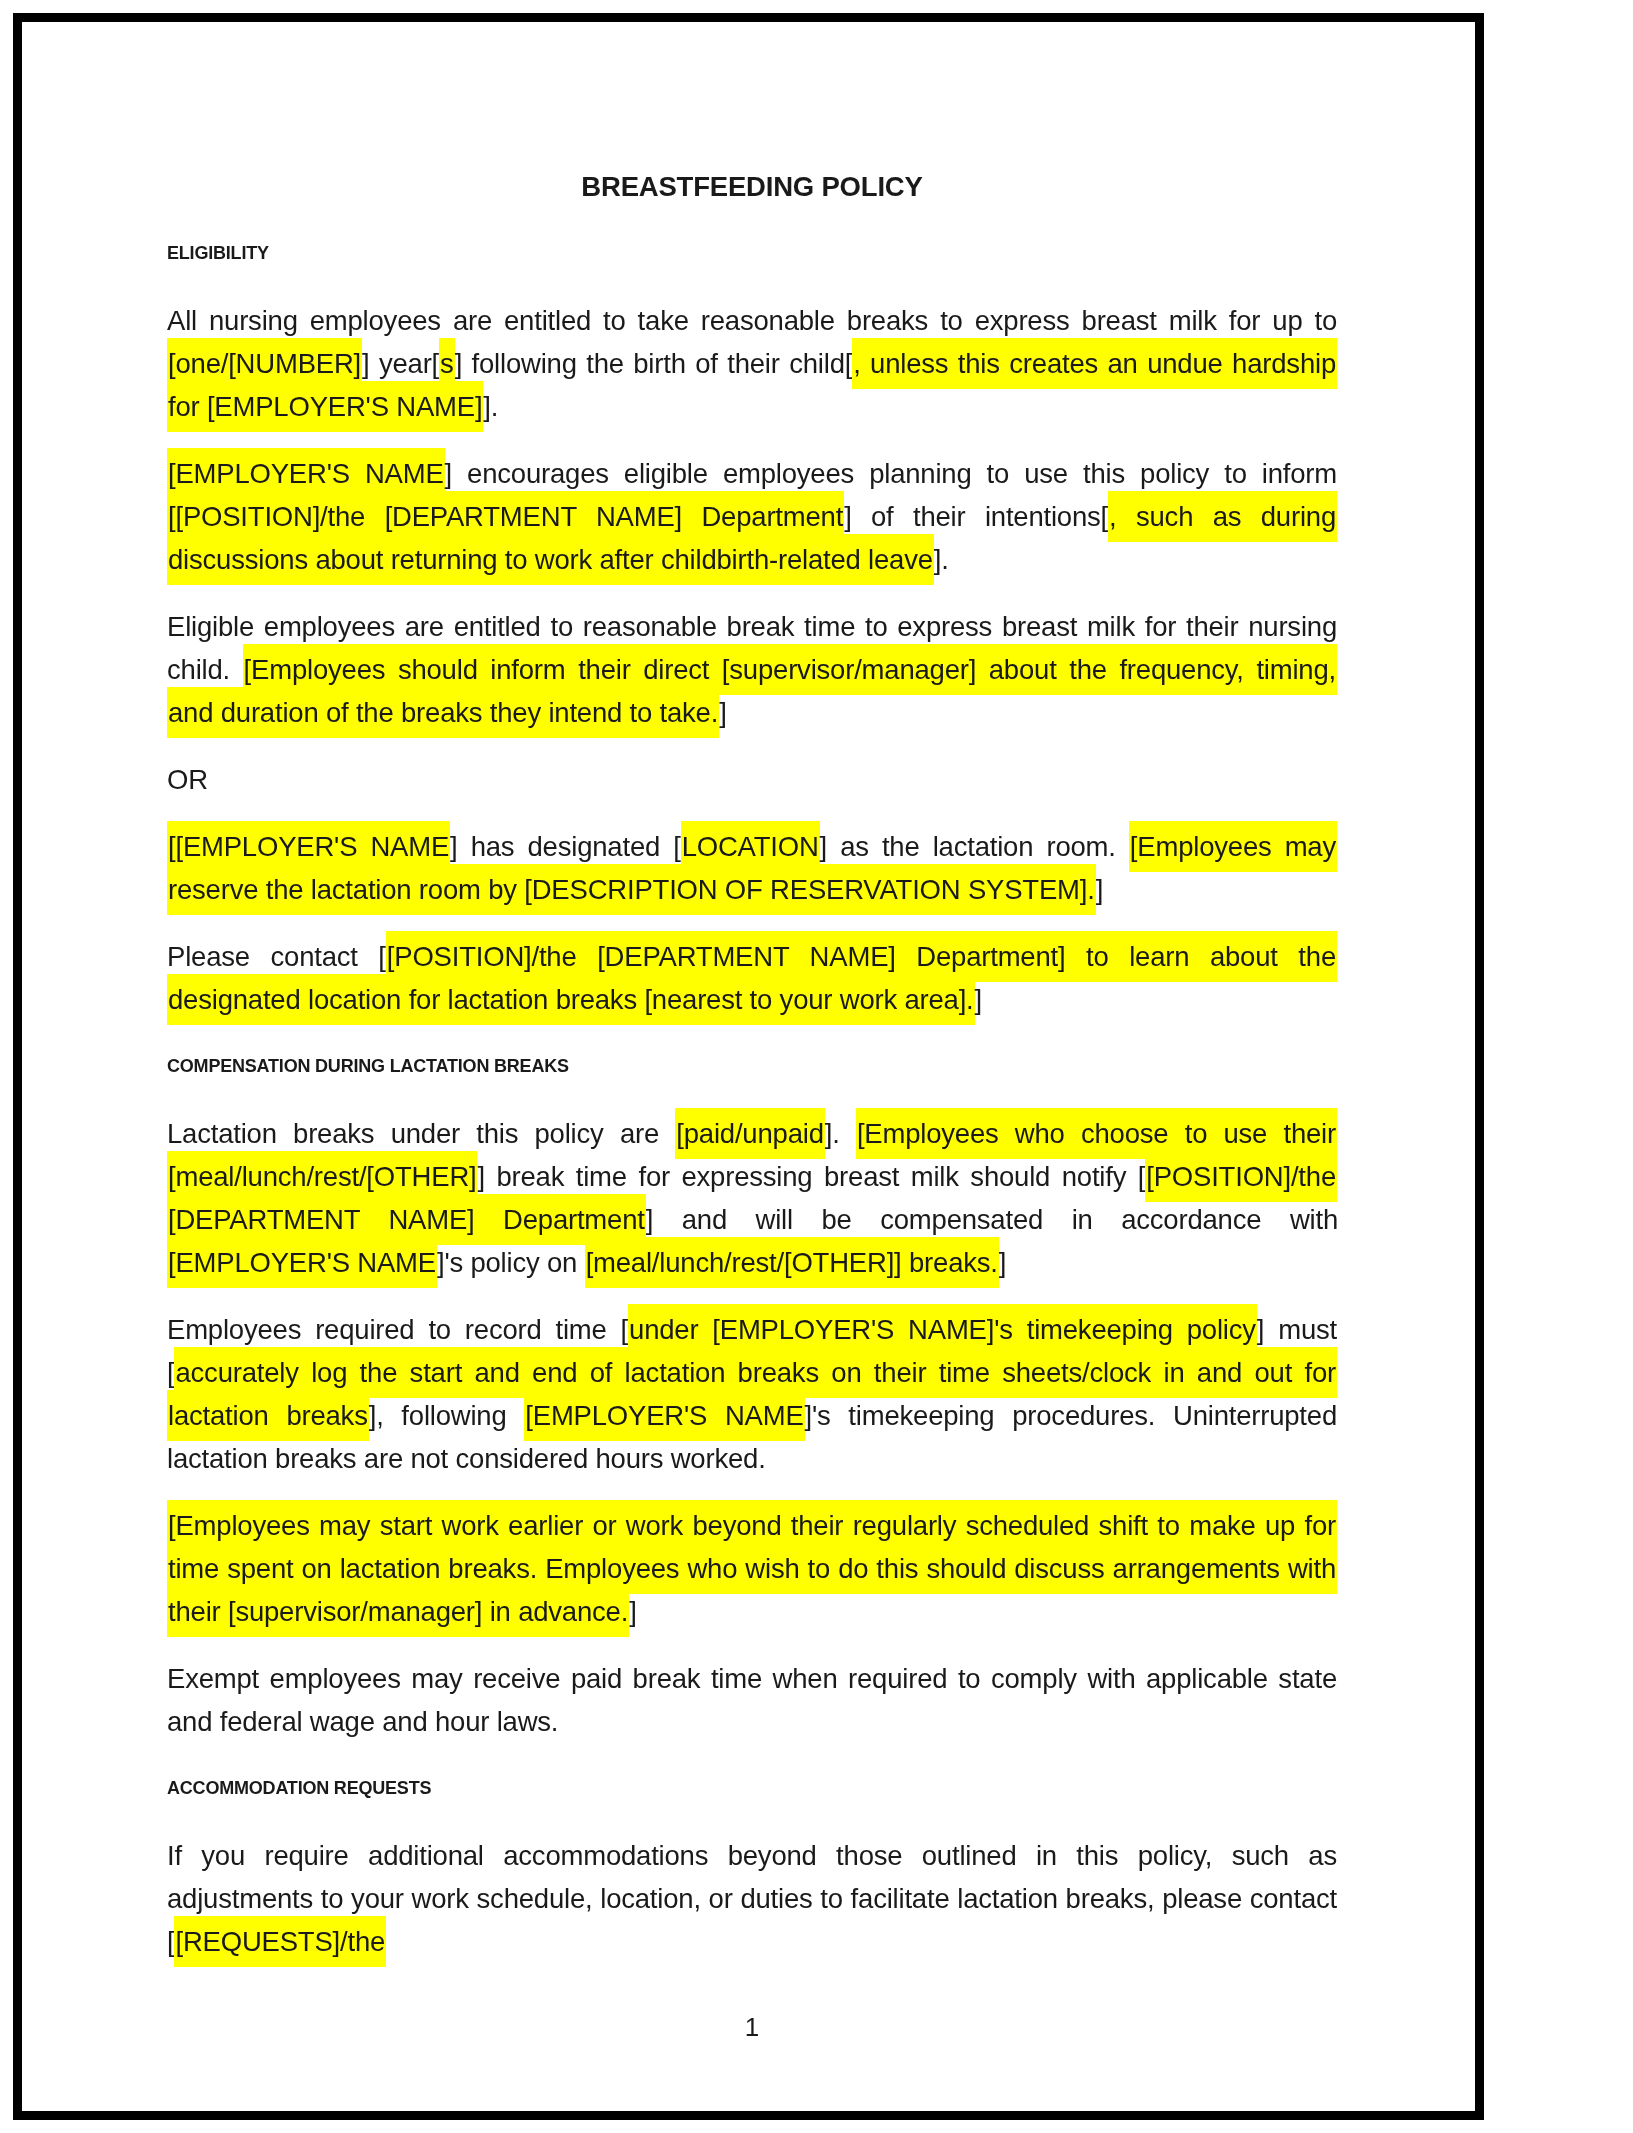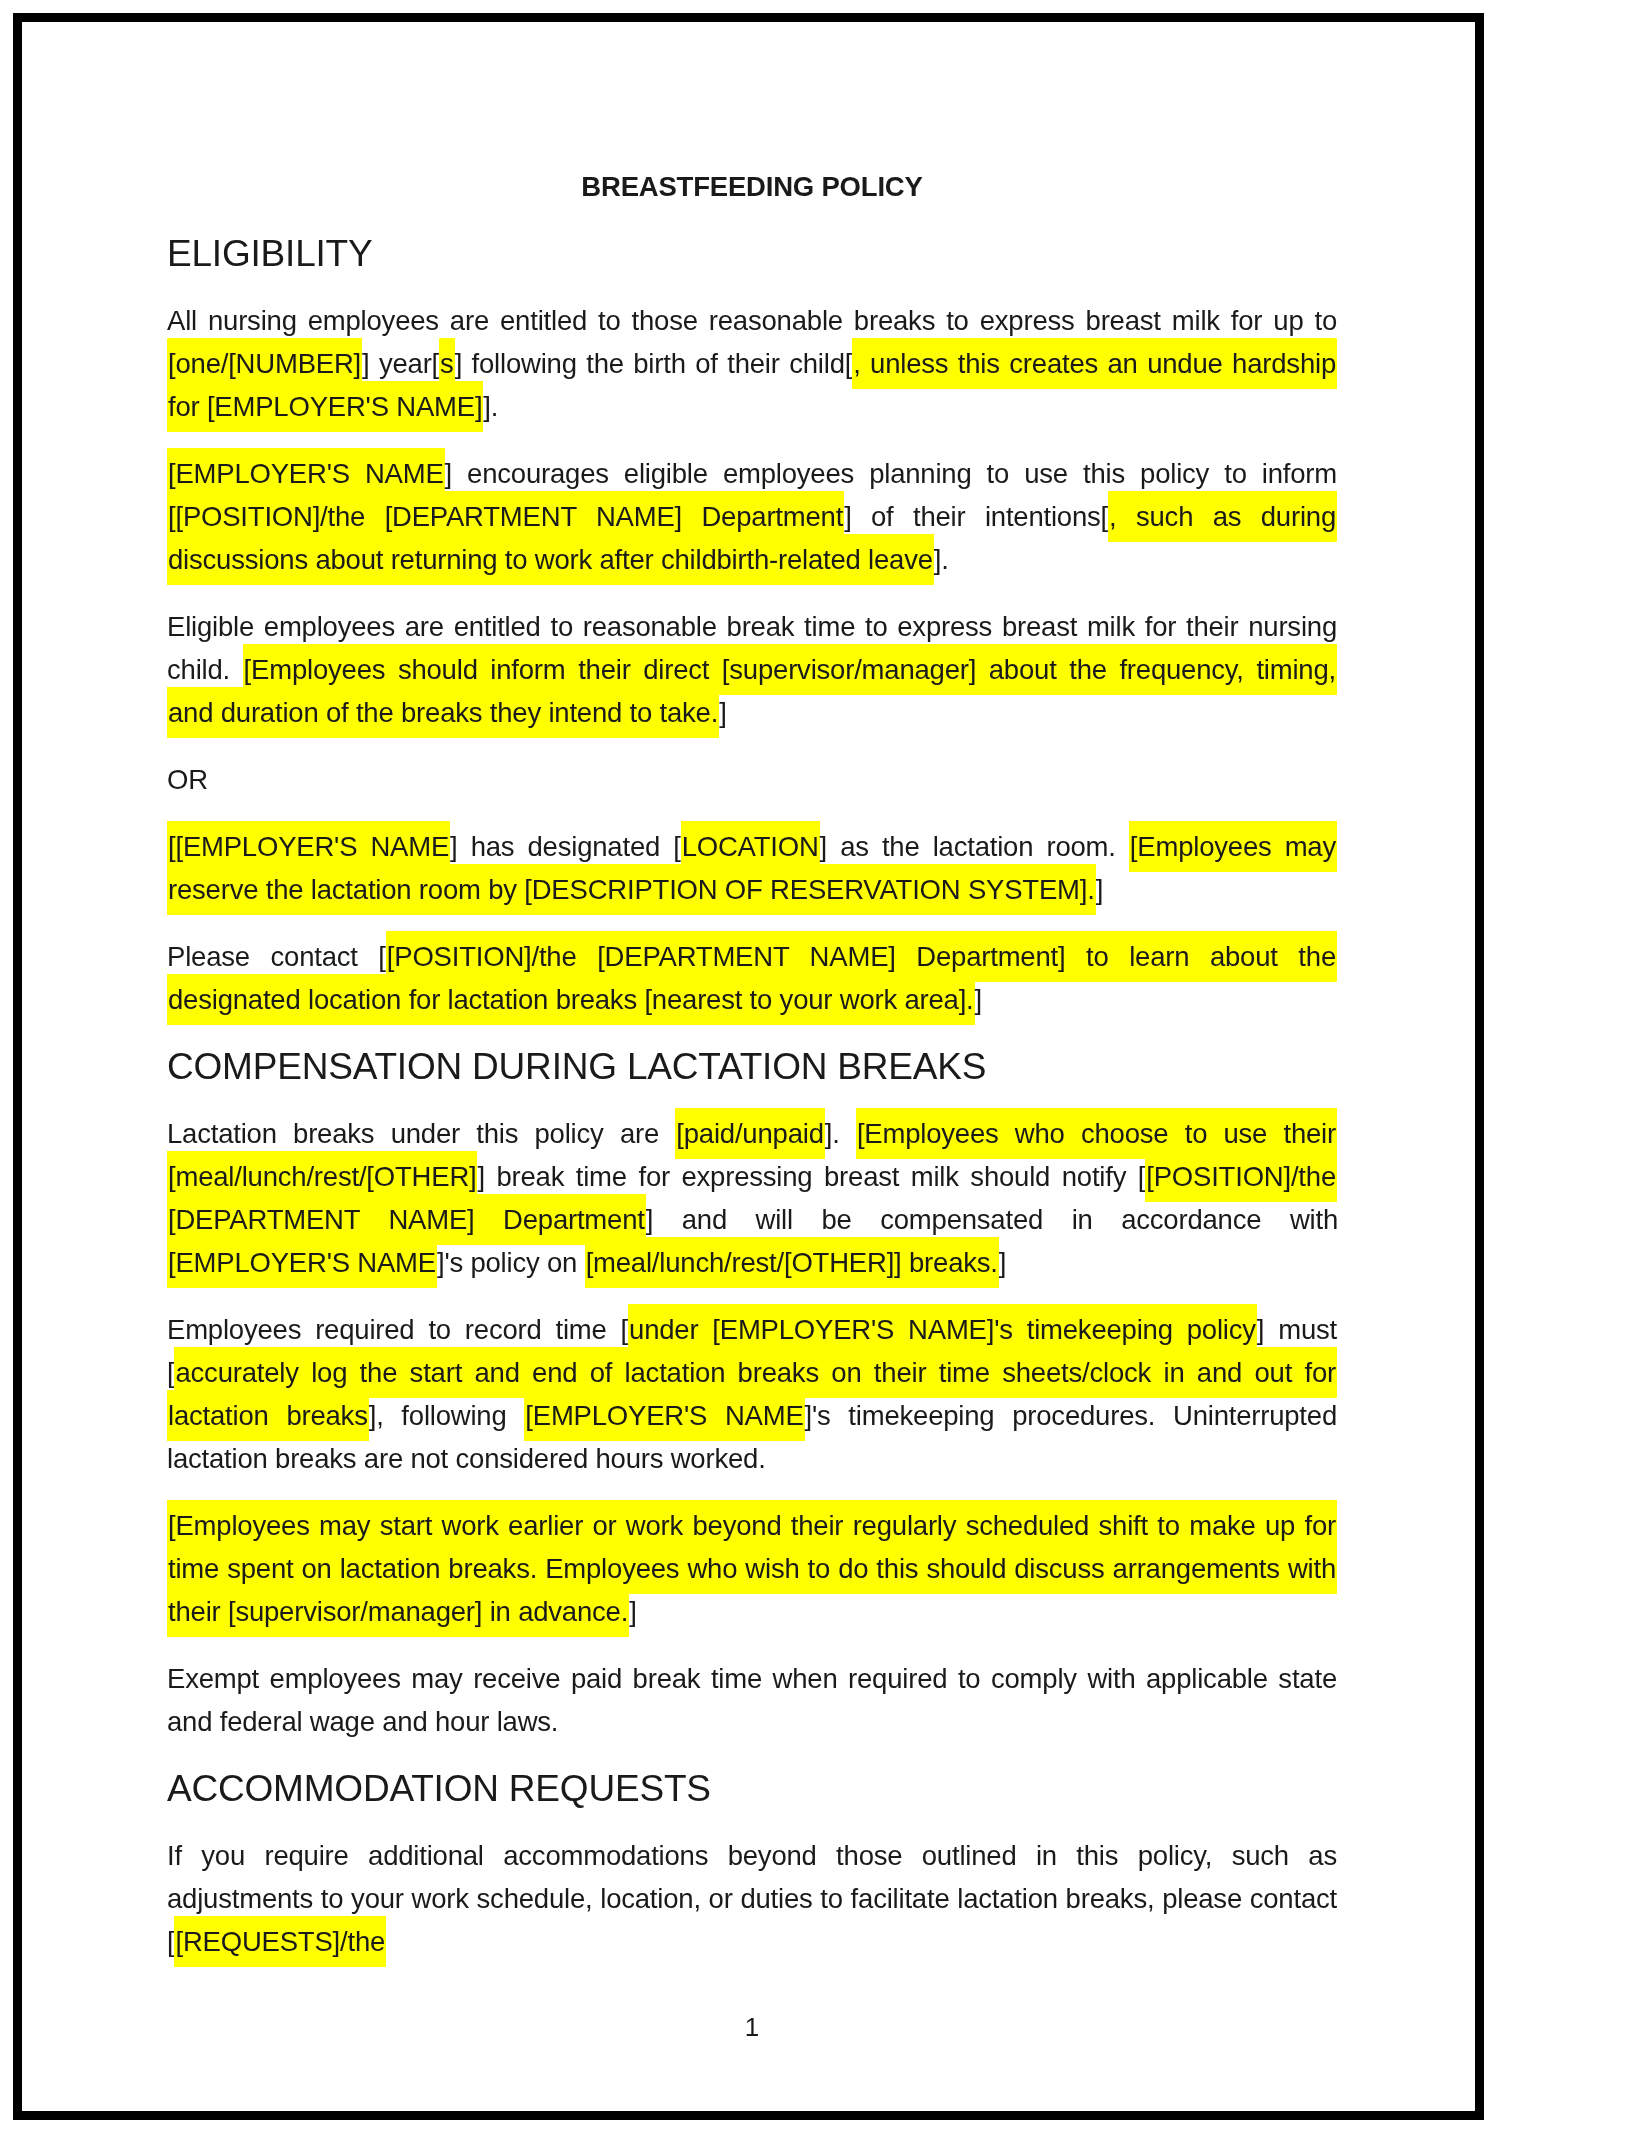--- a/index.html
+++ b/index.html
@@ -26,22 +26,22 @@
   }
   .title {
     text-align: center;
     font-weight: bold;
     font-size: 27.5px;
     line-height: 43px;
     letter-spacing: -0.2px;
     margin: 0 0 24px 0;
   }
   .heading {
-    font-weight: normal;
-    font-size: 37px;
+    font-weight: bold;
+    font-size: 18px;
     line-height: 43px;
     letter-spacing: -0.2px;
     margin: 0 0 24px 0;
   }
   .para {
     font-size: 27.5px;
     line-height: 43px;
     letter-spacing: -0.2px;
     text-align: justify;
     margin: 0 0 24px 0;
@@ -63,21 +63,21 @@
   }
 </style>
 </head>
 <body>
 
 <div class="page" style="--hl: #ffff00; color: rgb(26, 26, 26);">
   <div class="frame"></div>
   <div class="content" id="doc">
       <div class="title">BREASTFEEDING POLICY</div>
       <div class="heading">ELIGIBILITY</div>
-      <p class="para"><span>All nursing employees are entitled to those reasonable breaks to express breast milk for up to </span><span class="hl">[one/[NUMBER]</span><span>] year[</span><span class="hl">s</span><span>] following the birth of their child[</span><span class="hl">, unless this creates an undue hardship for [EMPLOYER'S NAME]</span><span>].</span></p>
+      <p class="para"><span>All nursing employees are entitled to take reasonable breaks to express breast milk for up to </span><span class="hl">[one/[NUMBER]</span><span>] year[</span><span class="hl">s</span><span>] following the birth of their child[</span><span class="hl">, unless this creates an undue hardship for [EMPLOYER'S NAME]</span><span>].</span></p>
       <p class="para"><span class="hl">[EMPLOYER'S NAME</span><span>] encourages eligible employees planning to use this policy to inform </span><span class="hl">[[POSITION]/the [DEPARTMENT NAME] Department</span><span>] of their intentions[</span><span class="hl">, such as during discussions about returning to work after childbirth-related leave</span><span>].</span></p>
       <p class="para"><span>Eligible employees are entitled to reasonable break time to express breast milk for their nursing child. </span><span class="hl">[Employees should inform their direct [supervisor/manager] about the frequency, timing, and duration of the breaks they intend to take.</span><span>]</span></p>
       <p class="para"><span>OR</span></p>
       <p class="para"><span class="hl">[[EMPLOYER'S NAME</span><span>] has designated [</span><span class="hl">LOCATION</span><span>] as the lactation room. </span><span class="hl">[Employees may reserve the lactation room by [DESCRIPTION OF RESERVATION SYSTEM].</span><span>]</span></p>
       <p class="para"><span>Please contact [</span><span class="hl">[POSITION]/the [DEPARTMENT NAME] Department] to learn about the designated location for lactation breaks [nearest to your work area].</span><span>]</span></p>
       <div class="heading">COMPENSATION DURING LACTATION BREAKS</div>
       <p class="para"><span>Lactation breaks under this policy are </span><span class="hl">[paid/unpaid</span><span>]. </span><span class="hl">[Employees who choose to use their [meal/lunch/rest/[OTHER]</span><span>] break time for expressing breast milk should notify [</span><span class="hl">[POSITION]/the [DEPARTMENT NAME] Department</span><span>] and will be compensated in accordance with </span><span class="hl">[EMPLOYER'S NAME</span><span>]'s policy on </span><span class="hl">[meal/lunch/rest/[OTHER]] breaks.</span><span>]</span></p>
       <p class="para"><span>Employees required to record time [</span><span class="hl">under [EMPLOYER'S NAME]'s timekeeping policy</span><span>] must [</span><span class="hl">accurately log the start and end of lactation breaks on their time sheets/clock in and out for lactation breaks</span><span>], following </span><span class="hl">[EMPLOYER'S NAME</span><span>]'s timekeeping procedures. Uninterrupted lactation breaks are not considered hours worked.</span></p>
       <p class="para"><span class="hl">[Employees may start work earlier or work beyond their regularly scheduled shift to make up for time spent on lactation breaks. Employees who wish to do this should discuss arrangements with their [supervisor/manager] in advance.</span><span>]</span></p>
       <p class="para"><span>Exempt employees may receive paid break time when required to comply with applicable state and federal wage and hour laws.</span></p>

